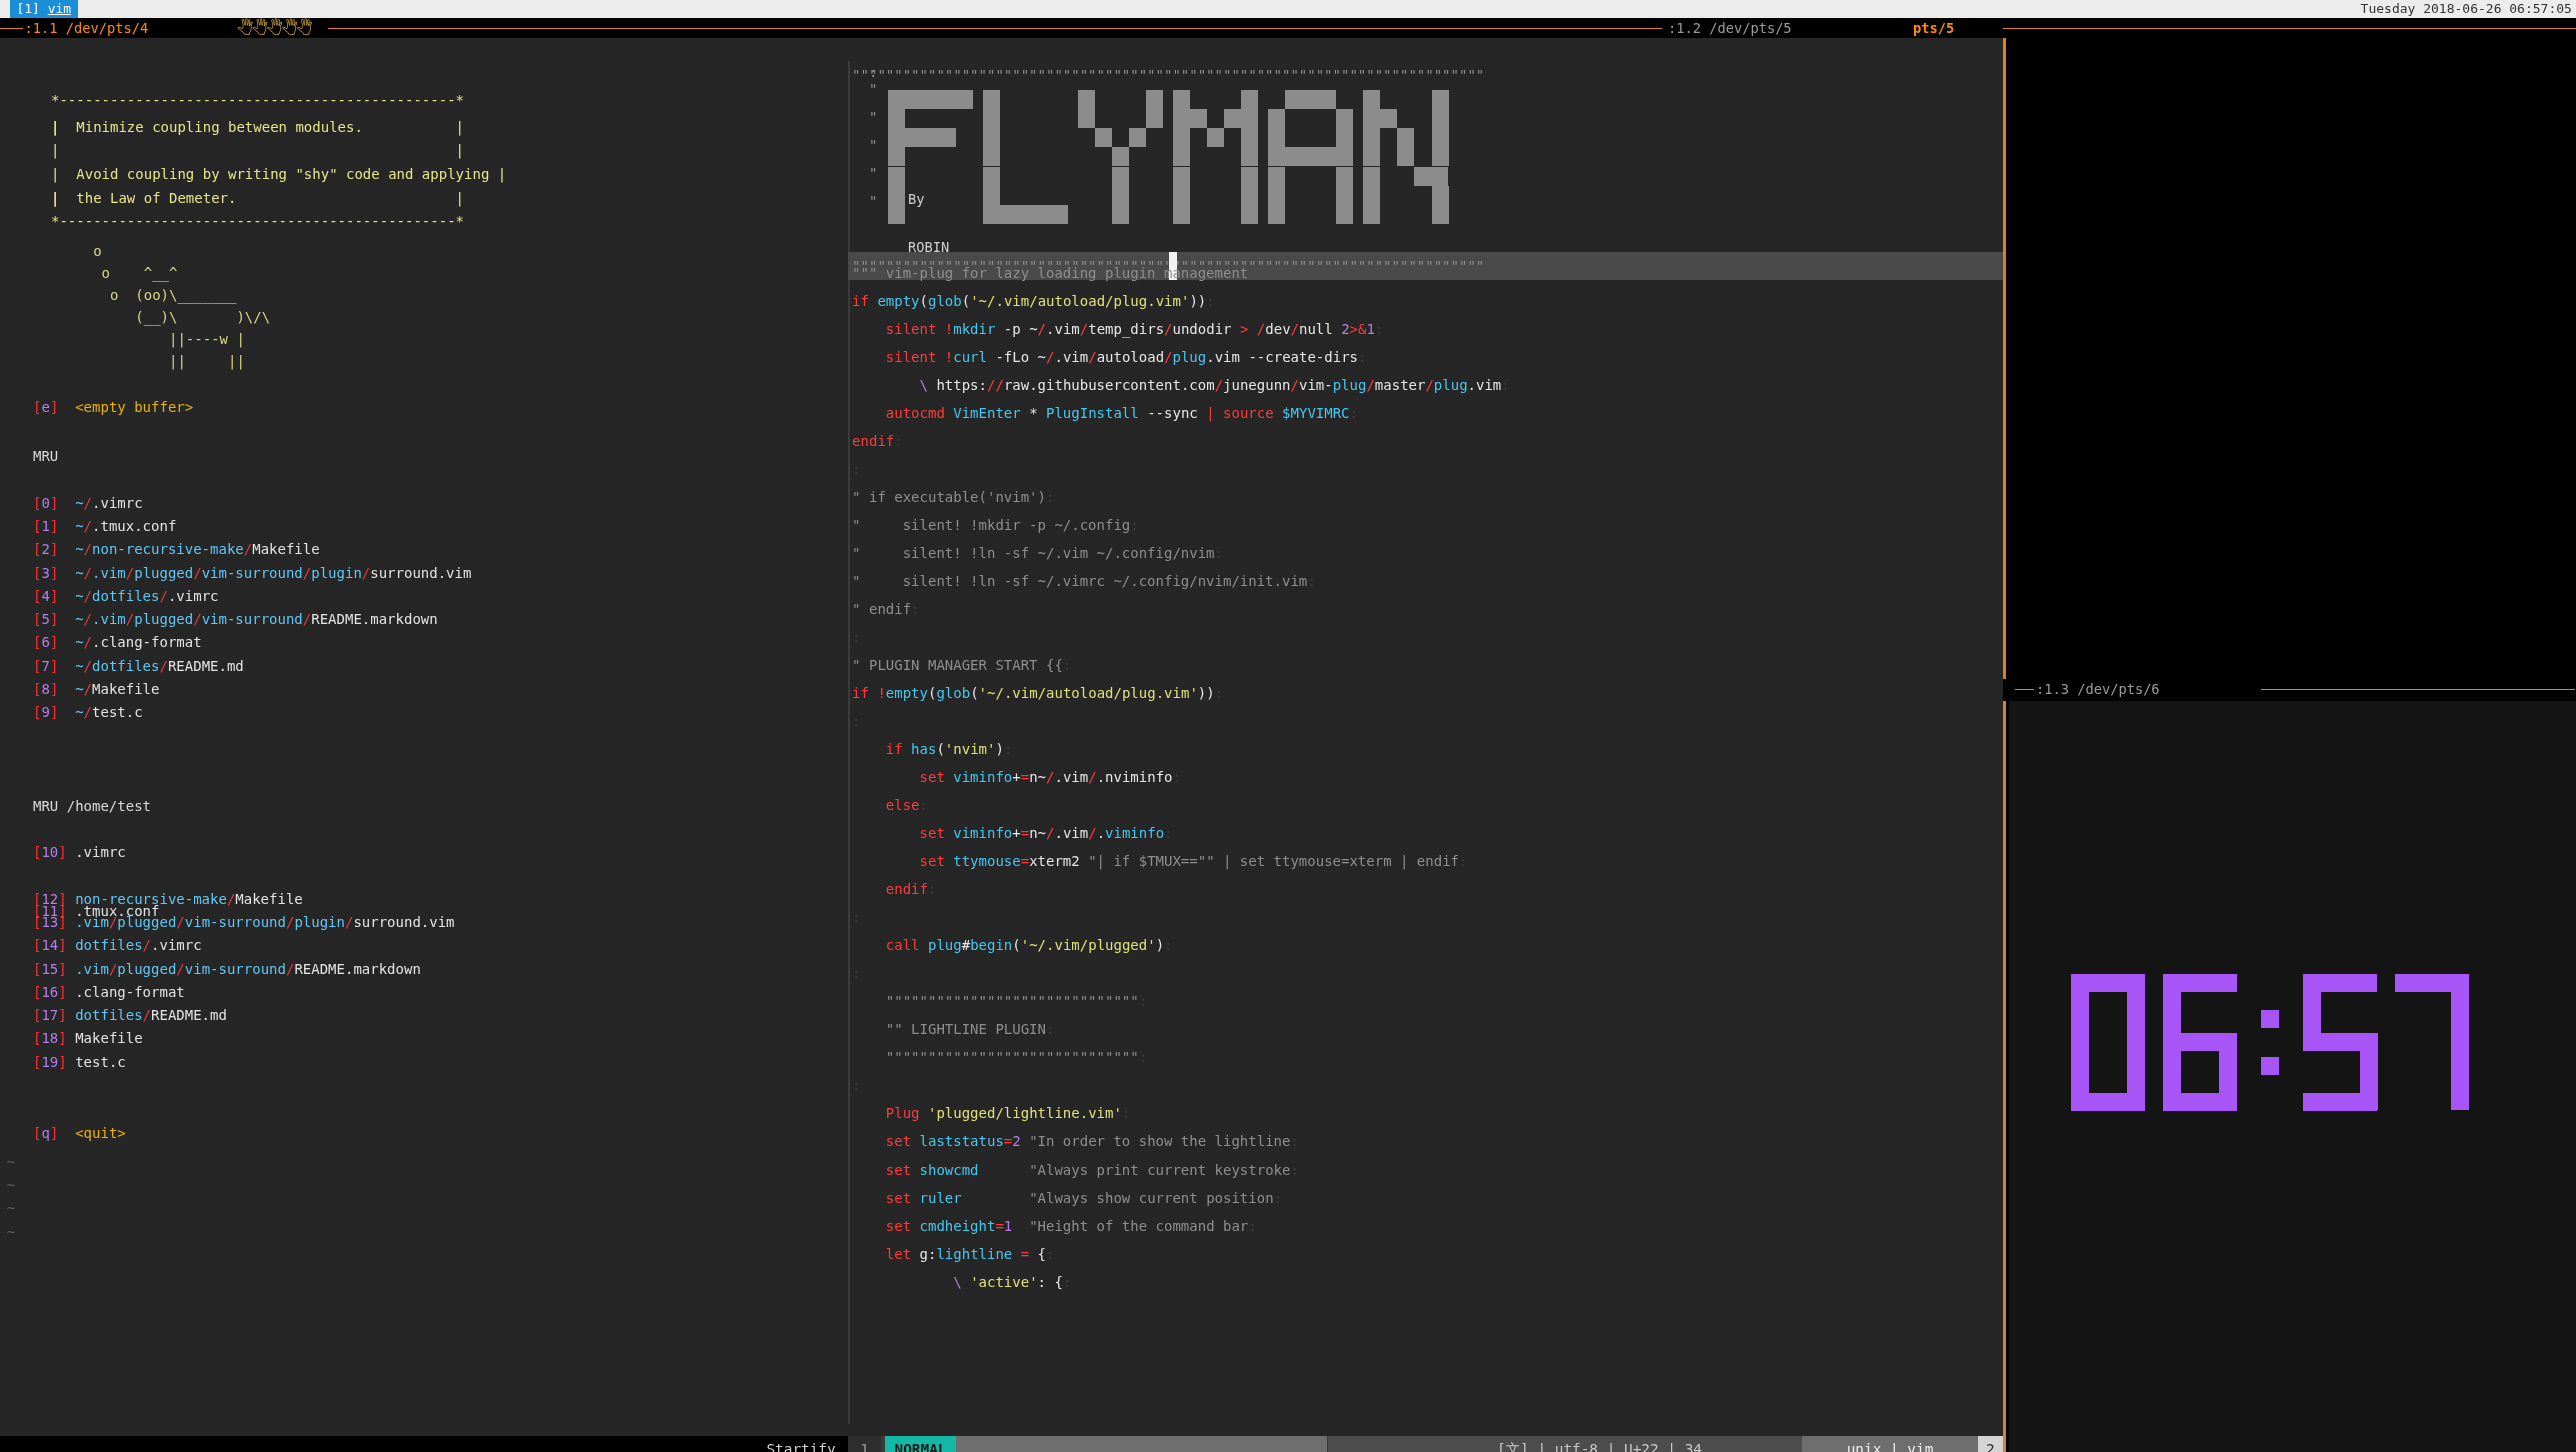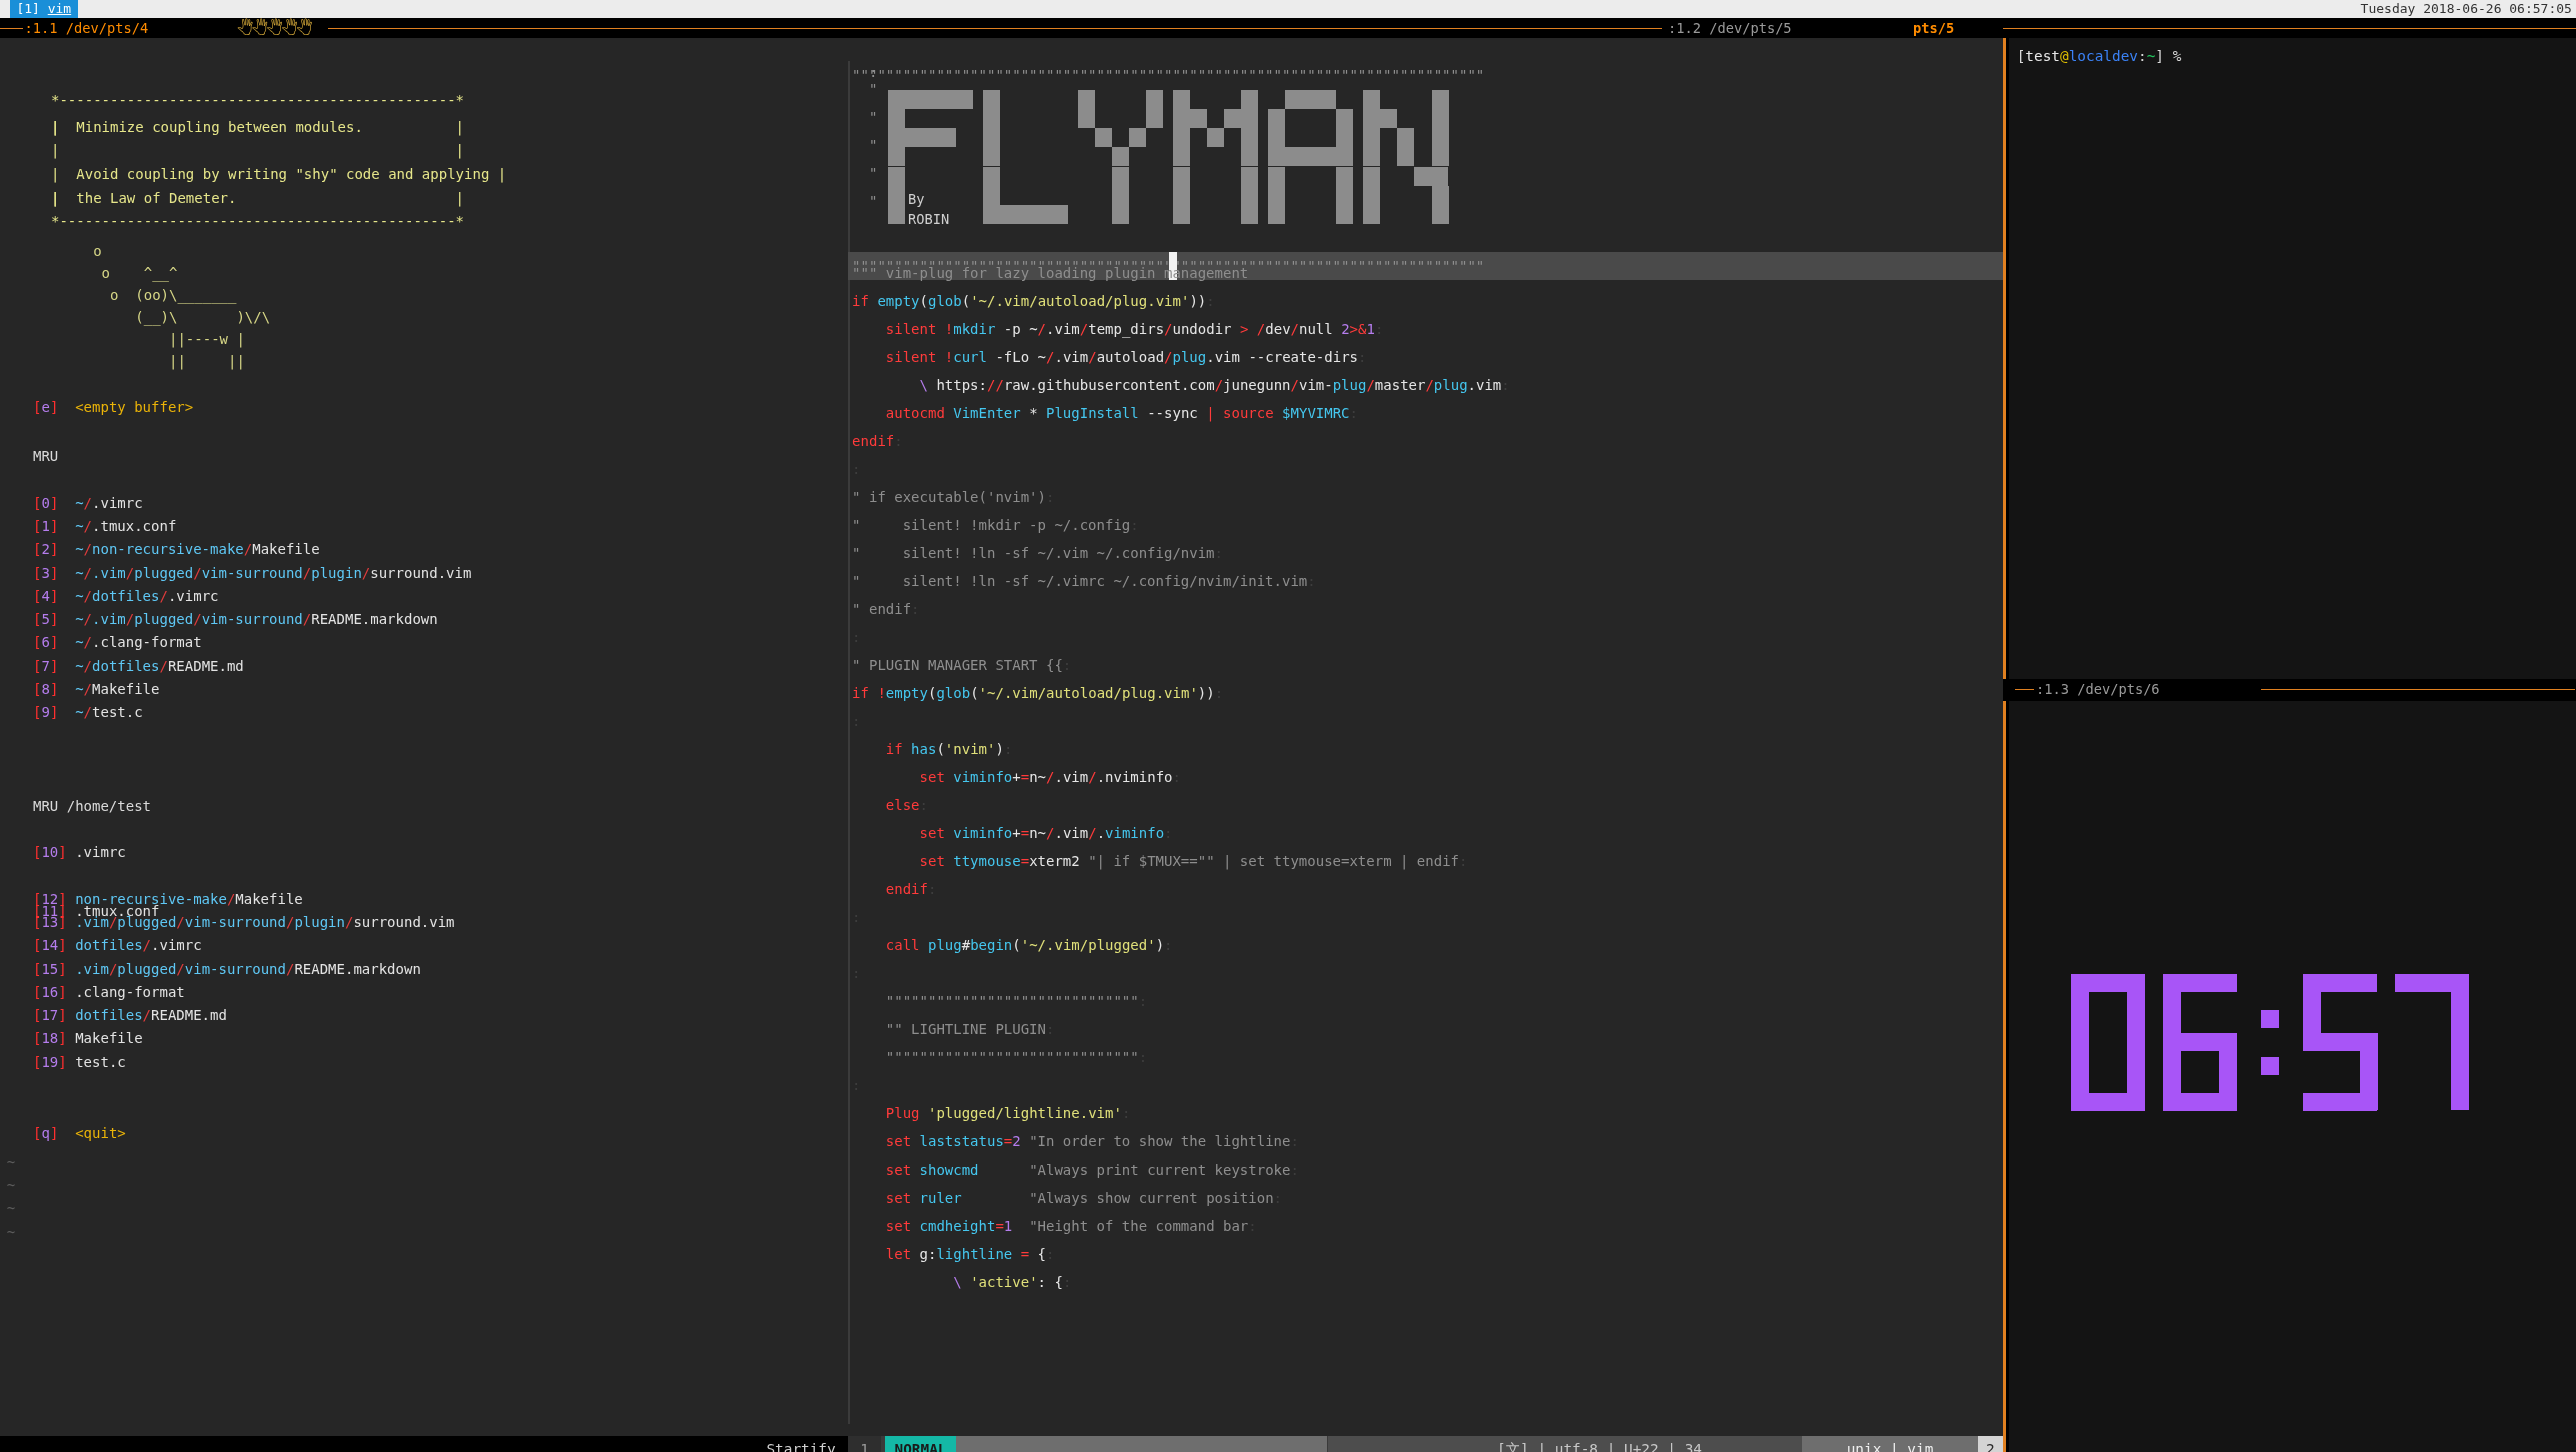--- a/index.html
+++ b/index.html
@@ -259,21 +259,21 @@
             <div class="blk" style="left: 544px; top: 57px; width: 17px; height: 19px;"></div>
             <div class="blk" style="left: 475px; top: 77px; width: 17px; height: 19px;"></div>
             <div class="blk" style="left: 526px; top: 77px; width: 34px; height: 19px;"></div>
             <div class="blk" style="left: 475px; top: 96px; width: 17px; height: 19px;"></div>
             <div class="blk" style="left: 544px; top: 96px; width: 17px; height: 19px;"></div>
             <div class="blk" style="left: 475px; top: 115px; width: 17px; height: 19px;"></div>
             <div class="blk" style="left: 544px; top: 115px; width: 17px; height: 19px;"></div>
           </div>
         <div id="byrobin">
           <div>By</div>
-          <div style="margin-top:4px;">ROBIN</div>
+          <div style="margin-top:32px;">ROBIN</div>
         </div>
       </div>
 
       <div id="hlrow">
         <div class="txt">"""""""""""""""""""""""""""""""""""""""""""""""""""""""""""""""""""""""""""</div>
         <div id="cursorblk" style="left:321px;top:0;"></div>
       </div>
 
       <div id="code">
           <div class="cline" style="left: 4.1px; top: 226px;"><span class="k-stmt">if</span> <span class="k-func">empty</span><span class="k-white">(</span><span class="k-func">glob</span><span class="k-white">(</span><span class="k-str">'</span><span class="k-str">~</span><span class="k-str">/</span><span class="k-str">.</span><span class="k-str">vim</span><span class="k-str">/</span><span class="k-str">autoload</span><span class="k-str">/</span><span class="k-str">plug</span><span class="k-str">.</span><span class="k-str">vim</span><span class="k-str">'</span><span class="k-white">)</span><span class="k-white">)</span><span class="k-punct">:</span></div>
@@ -327,23 +327,20 @@
       <div class="sl" id="sl-right-spacer" style="left:1328px;width:675px;"></div>
       <div class="sl" id="sl-charinfo" style="left:1497px;"><span>[文]</span><span> | </span><span>utf-8</span><span> | </span><span>U+22</span><span> | </span><span>34</span></div>
       <div class="sl" id="sl-fileinfo" style="left:1802px;width:176px;padding:0;text-align:center;"><span>unix</span><span> | </span><span>vim</span></div>
       <div class="sl" id="sl-pct" style="left:1978px;width:24.6px;padding:0;text-align:center;">2</div>
     </div>
   </div>
 
   <div id="rightcol">
     <div id="rbar"></div>
 
-    <div id="term1">
-      <div id="prompt"><span class="p-brk">[</span><span class="p-user">test</span><span class="p-at">@</span><span class="p-host">localdev</span><span class="p-colon">:</span><span class="p-path">~</span><span class="p-brk">] </span><span class="p-pct">%</span></div>
-    </div>
 
     <div id="rdiv">
       <div class="bline" style="left:12.3px;width:19px;top:9.6px;"></div>
       <div class="btitle dim" style="left:33px;">:1.3 /dev/pts/6</div>
       <div class="bline" style="left:258px;width:314px;top:9.6px;"></div>
     </div>
 
     <div id="term2">
       <div id="clock">
           <div class="seg" style="left: 0px; top: 0px; width: 74px; height: 18px; background: rgb(168, 85, 247);"></div>

